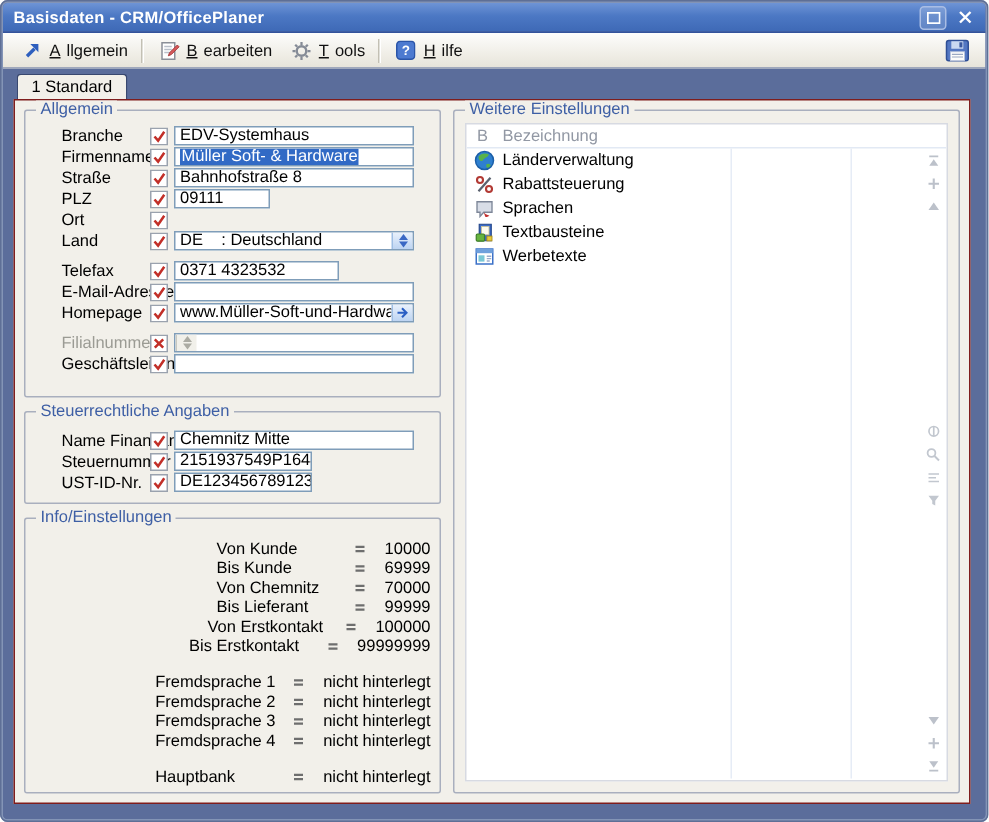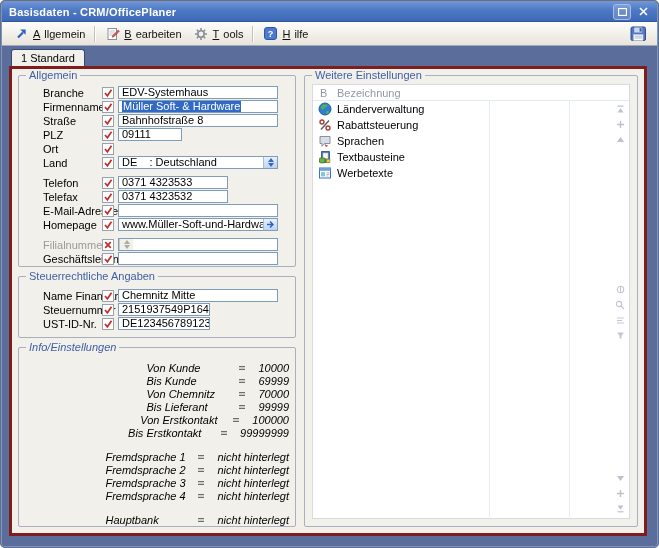--- a/index.html
+++ b/index.html
@@ -19,29 +19,29 @@
   .menu-item{display:flex;align-items:center;gap:4px;font-size:11px;color:#111;padding:2px 6px;border-radius:2px;}
   .menu-item .first{text-decoration:underline;}
   .tsep{width:1px;height:16px;background:#C3C0B4;border-right:1px solid #FFFFFF;margin:0 3px;}
   .tool-icon{display:inline-flex;width:15px;height:14px;align-items:center;justify-content:center;}
   .save-btn{margin-left:auto;margin-right:2px;display:flex;align-items:center;justify-content:center;width:22px;height:19px;}
   
   .workspace{position:relative;height:502px;background:#5B6D9B;padding-top:2px;}
   .tabstrip{height:18px;display:flex;align-items:flex-end;padding-left:9px;}
   .tab{background:#F2F0EA;border:1px solid #39486F;border-bottom:none;border-radius:3px 3px 0 0;
        font-size:11px;color:#000;padding:2px 9px;position:relative;z-index:2;}
-  .panel{position:relative;z-index:1;margin:0 10px 0 7px;height:470px;background:#F2F0EA;border:3px solid #7f1d1d;
+  .panel{position:relative;z-index:1;margin:0 10px 0 7px;height:470px;background:#F2F0EA;border:1px solid #7f1d1d;
          box-sizing:border-box;display:flex;gap:8px;padding:6px 6px;}
   
   .group{position:relative;border:1px solid #A9AFBE;border-radius:2px;box-sizing:border-box;}
   .group-title{position:absolute;top:-7px;left:7px;background:#F2F0EA;padding:0 3px;font-size:11px;color:#3E5FA5;}
   .leftcol{width:278px;display:flex;flex-direction:column;flex-shrink:0;}
   .g-allgemein{height:192px;padding:10px 6px 0 24px;}
   .g-steuer{height:62px;margin-top:9px;padding:12px 6px 0 24px;}
-  .g-info{flex:1;margin-top:9px;padding:13px 6px 0 24px;font-style:italic;}
+  .g-info{flex:1;margin-top:9px;padding:13px 6px 0 24px;}
   
   .frow{display:flex;align-items:center;height:13px;margin-bottom:1px;}
   .frow.gap-after{margin-bottom:7px;}
   .flabel{width:59px;flex-shrink:0;font-size:11px;color:#000;white-space:nowrap;}
   .flabel.dis{color:#9B9B94;}
   .fcheck{width:12px;height:12px;margin-right:4px;flex-shrink:0;display:flex;align-items:center;}
   .finput{height:13px;box-sizing:border-box;border:1px solid #7F9DB9;background:#fff;display:flex;align-items:stretch;overflow:hidden;}
   .w-long{width:160px;}.w-short{width:64px;}.w-mid{width:110px;}.w-mid2{width:92px;}
   .fvalue{flex:1;font-size:11px;line-height:11px;display:flex;align-items:center;padding:0 3px;white-space:pre;overflow:hidden;}
   .sel{background:#316AC5;color:#fff;padding:0 1px;}
@@ -227,32 +227,20 @@
                 </span>
                 <div class="finput w-long">
                   <span class="fvalue">DE    : Deutschland</span>
                   <span class="btn-spin">
                     <span class="tri-up"></span>
                     <span class="tri-down"></span>
                   </span>
                 </div>
               </div>
               <div class="frow">
-                <span class="flabel">Telefon</span>
-                <span class="fcheck">
-                  <svg width="12" height="12" viewBox="0 0 12 12">
-                    <rect x="0.5" y="0.5" width="11" height="11" fill="#fff" stroke="#9AA2AE"></rect>
-                    <path d="M3 6 l2.4 2.8 L9.5 2.8" stroke="#C22F28" stroke-width="1.7" fill="none"></path>
-                  </svg>
-                </span>
-                <div class="finput w-mid">
-                  <span class="fvalue">0371 4323533</span>
-                </div>
-              </div>
-              <div class="frow">
                 <span class="flabel">Telefax</span>
                 <span class="fcheck">
                   <svg width="12" height="12" viewBox="0 0 12 12">
                     <rect x="0.5" y="0.5" width="11" height="11" fill="#fff" stroke="#9AA2AE"></rect>
                     <path d="M3 6 l2.4 2.8 L9.5 2.8" stroke="#C22F28" stroke-width="1.7" fill="none"></path>
                   </svg>
                 </span>
                 <div class="finput w-mid">
                   <span class="fvalue">0371 4323532</span>
                 </div>

